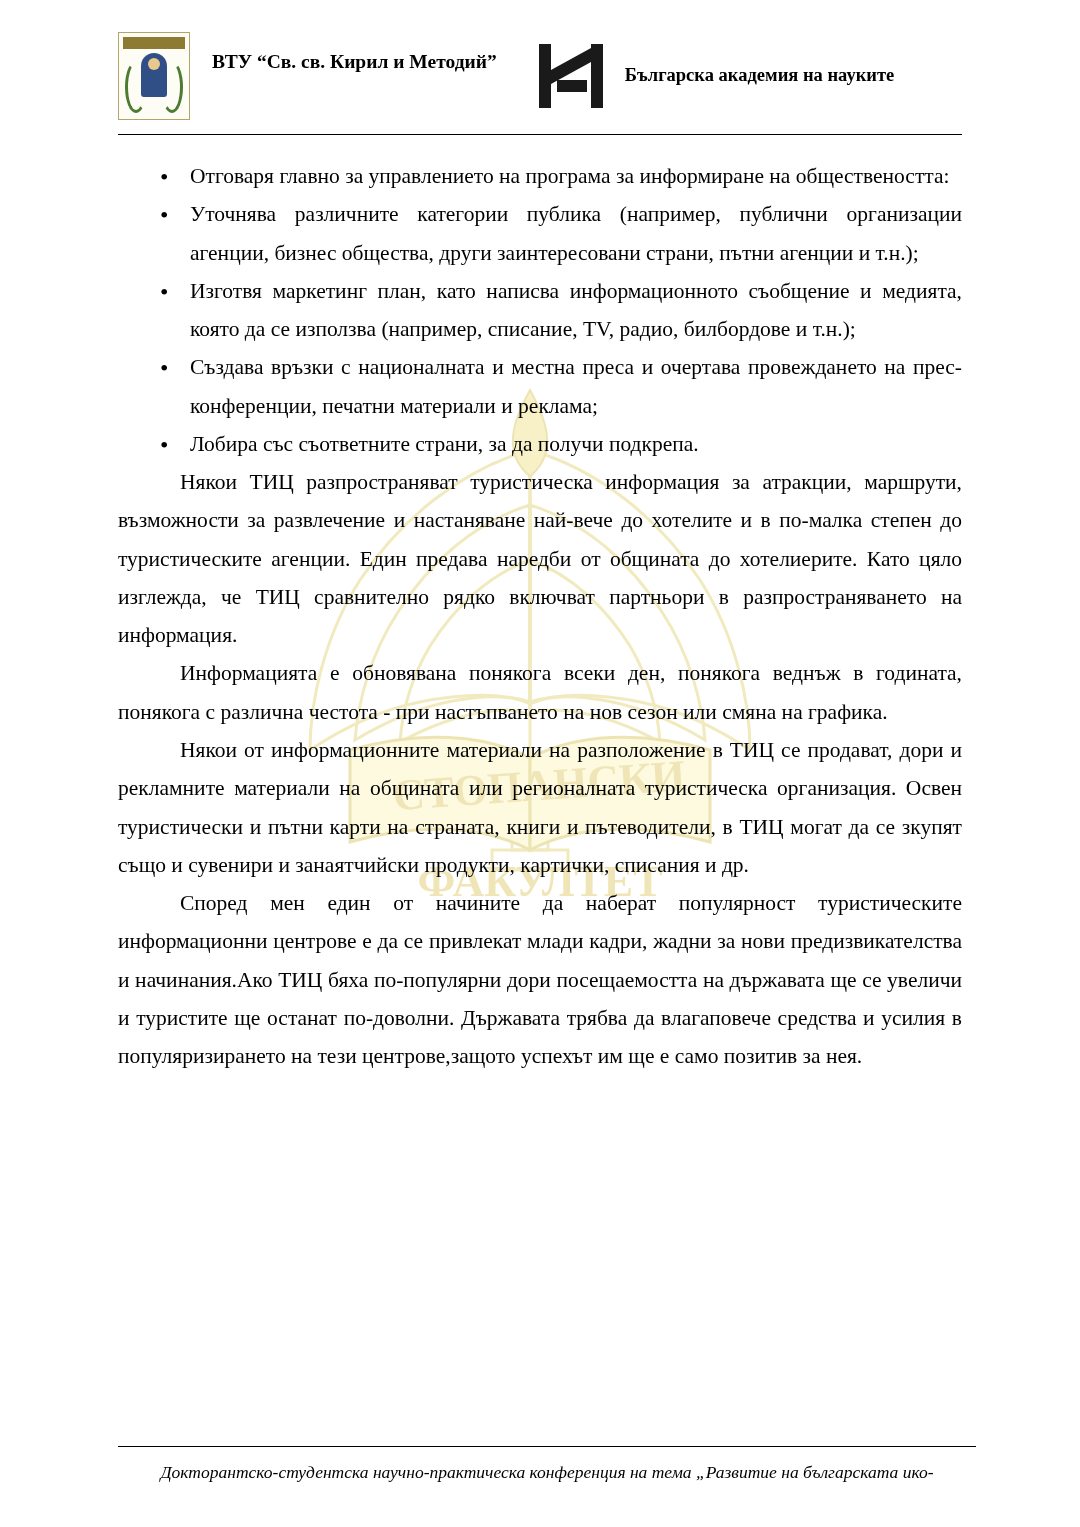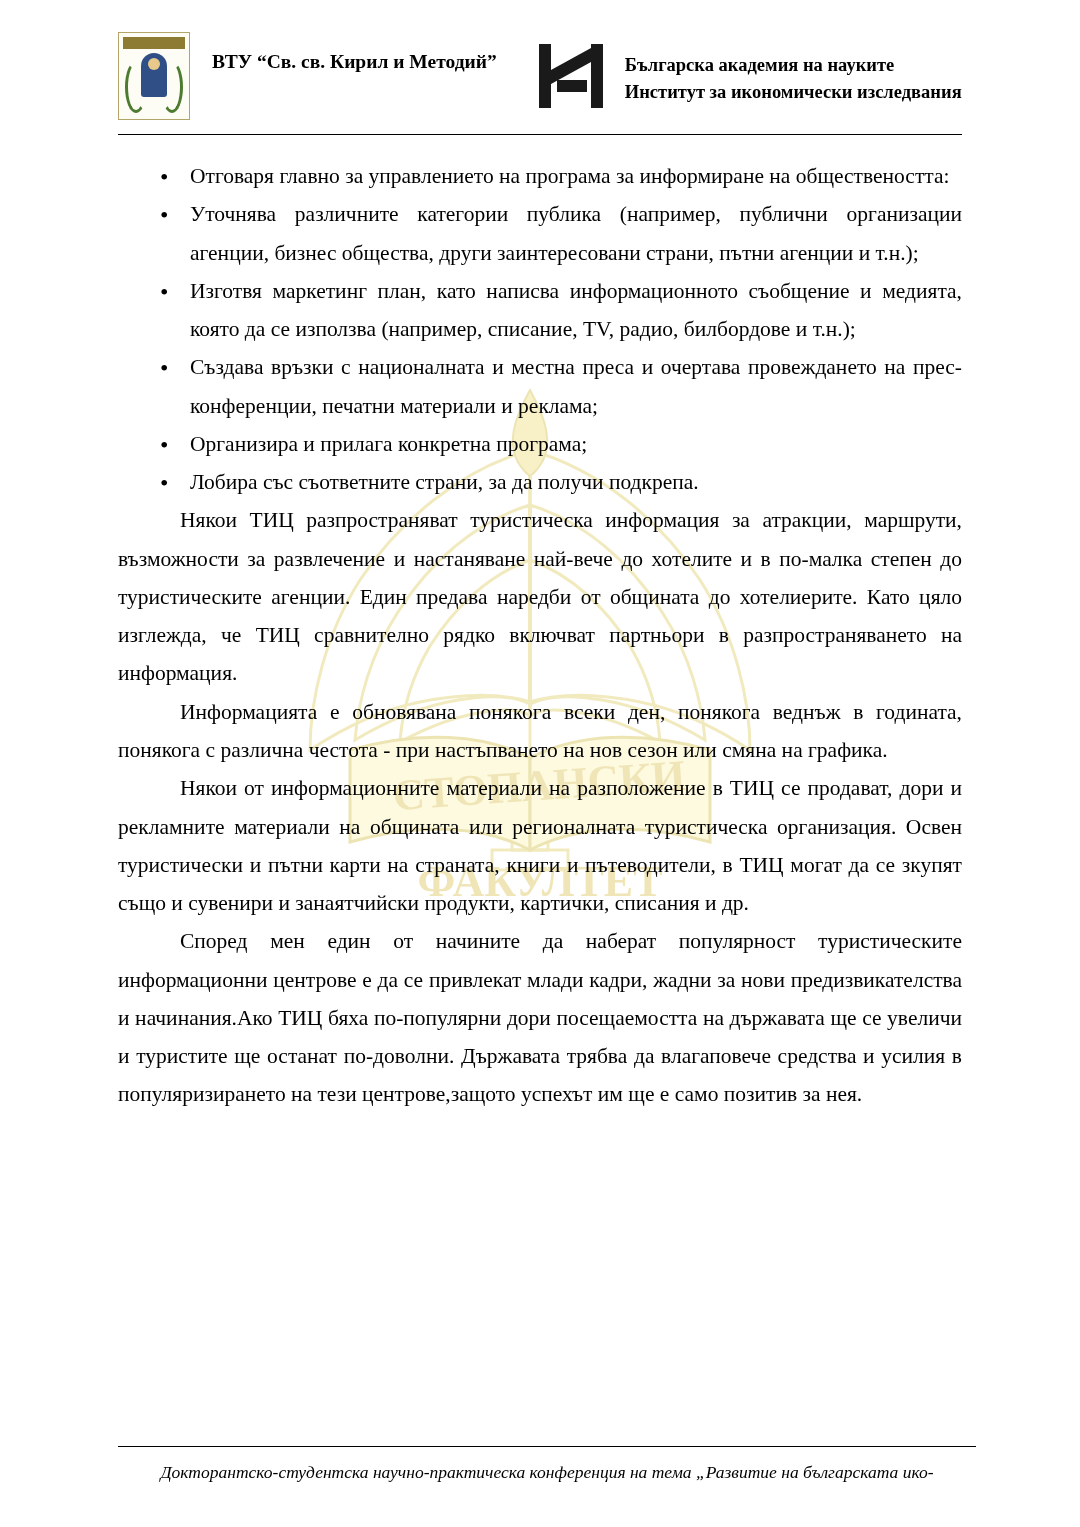--- a/index.html
+++ b/index.html
@@ -110,21 +110,21 @@
     flex: 0 0 auto;
     margin-left: 38px;
     margin-top: 10px;
     width: 72px;
     height: 72px;
     position: relative;
   }
   .header-text-2 {
     flex: 1 1 auto;
     margin-left: 18px;
-    margin-top: 22px;
+    margin-top: 32px;
     font-family: "Liberation Serif", serif;
     font-weight: bold;
     font-size: 18.5px;
     line-height: 1.45;
   }
 
   
   .content {
     position: relative;
     z-index: 2;
@@ -234,32 +234,30 @@
       <svg viewBox="0 0 72 72" width="72" height="72" xmlns="http://www.w3.org/2000/svg">
         <rect x="4" y="4" width="12" height="64" fill="#1a1a1a"></rect>
         <rect x="56" y="4" width="12" height="64" fill="#1a1a1a"></rect>
         <path d="M16 30 L56 8 L56 22 L16 44 Z" fill="#1a1a1a"></path>
         <rect x="22" y="40" width="30" height="12" fill="#1a1a1a"></rect>
       </svg>
     </div>
 
     <div class="header-text-2">
       <div>Българска академия на науките</div>
-      <div>Институт за икономически изследвания</div>
     </div>
   </div>
 
   <div class="content">
 
     <ul class="bullets">
       <li>Отговаря главно за управлението на програма за информиране на обществеността:</li>
       <li>Уточнява различните категории публика (например, публични организации агенции, бизнес общества, други заинтересовани страни, пътни агенции и т.н.);</li>
       <li>Изготвя маркетинг план, като написва информационното съобщение и медията, която да се използва (например, списание, TV, радио, билбордове и т.н.);</li>
       <li>Създава връзки с националната и местна преса и очертава провеждането на прес-конференции, печатни материали и реклама;</li>
-      <li>Организира и прилага конкретна програма;</li>
       <li>Лобира със съответните страни, за да получи подкрепа.</li>
     </ul>
 
 
     <p class="para">Някои ТИЦ разпространяват туристическа информация за атракции, маршрути, възможности за развлечение и настаняване най-вече до хотелите и в по-малка степен до туристическите агенции. Един предава наредби от общината до хотелиерите. Като цяло изглежда, че ТИЦ сравнително рядко включват партньори в разпространяването на информация.</p>
     <p class="para">Информацията е обновявана понякога всеки ден, понякога веднъж в годината, понякога с различна честота - при настъпването на нов сезон или смяна на графика.</p>
     <p class="para">Някои от информационните материали на разположение в ТИЦ се продават, дори и рекламните материали на общината или регионалната туристическа организация. Освен туристически и пътни карти на страната, книги и пътеводители, в ТИЦ могат да се зкупят също и сувенири и занаятчийски продукти, картички, списания и др.</p>
     <p class="para">Според мен един от начините да наберат популярност туристическите информационни центрове е да се привлекат млади кадри, жадни за нови предизвикателства и начинания.Ако ТИЦ бяха по-популярни дори посещаемостта на държавата ще се увеличи и туристите ще останат по-доволни. Държавата трябва да влагаповече средства и усилия в популяризирането на тези центрове,защото успехът им ще е само позитив за нея.</p>
   </div>
 

